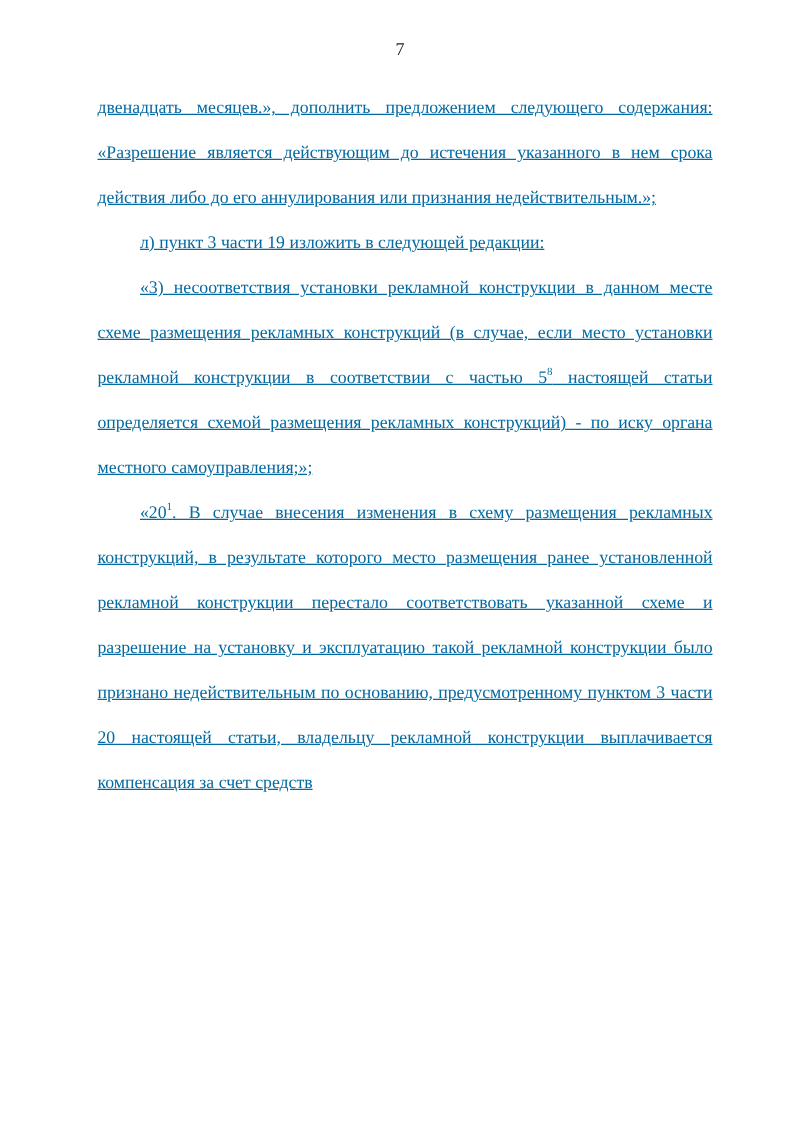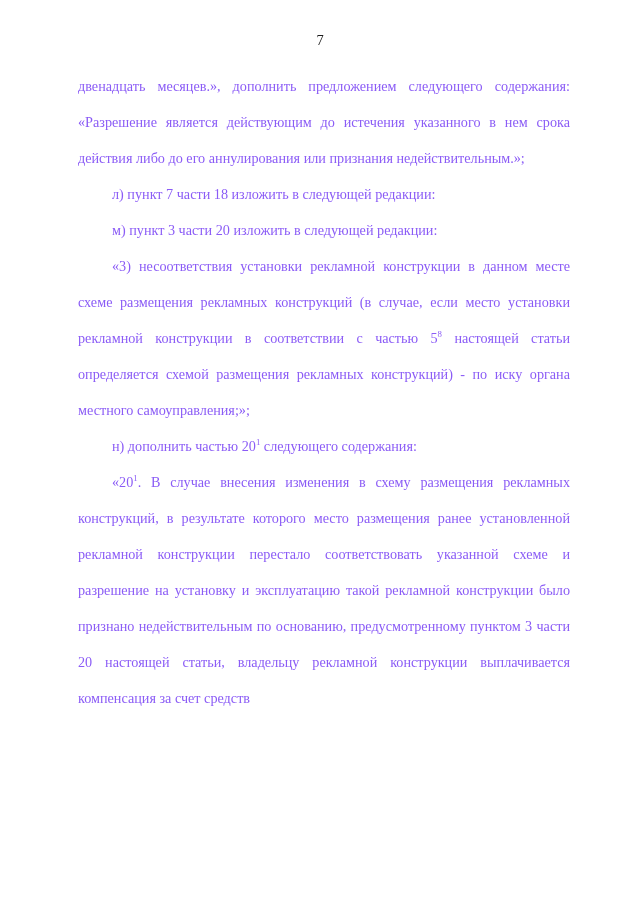--- a/index.html
+++ b/index.html
@@ -37,41 +37,40 @@
     left: 78px;
     top: 68px;
     width: 492px;
   }
   p.para {
     margin: 0 0 0 0;
     font-size: 14.2px;
     line-height: 36px;
     text-align: justify;
     text-justify: inter-word;
-    color: #8b5cf6;
+    color: #0369a1;
     hyphens: none;
+    text-decoration: underline;
   }
   p.para.indent {
     text-indent: 34px;
   }
   sup {
     font-size: 0.62em;
     vertical-align: super;
     line-height: 0;
   }
 </style>
 </head>
 <body>
 
 <div class="page">
 
   <div class="page-number">7</div>
 
   <div class="content">
     <p class="para">двенадцать месяцев.», дополнить предложением следующего содержания: «Разрешение является действующим до истечения указанного в нем срока действия либо до его аннулирования или признания недействительным.»;</p>
-    <p class="para indent">л) пункт 7 части 18 изложить в следующей редакции:</p>
-    <p class="para indent">м) пункт 3 части 20 изложить в следующей редакции:</p>
+    <p class="para indent">л) пункт 3 части 19 изложить в следующей редакции:</p>
     <p class="para indent">«3) несоответствия установки рекламной конструкции в данном месте схеме размещения рекламных конструкций (в случае, если место установки рекламной конструкции в соответствии с частью 5<sup>8</sup> настоящей статьи определяется схемой размещения рекламных конструкций) - по иску органа местного самоуправления;»;</p>
-    <p class="para indent">н) дополнить частью 20<sup>1</sup> следующего содержания:</p>
     <p class="para indent">«20<sup>1</sup>. В случае внесения изменения в схему размещения рекламных конструкций, в результате которого место размещения ранее установленной рекламной конструкции перестало соответствовать указанной схеме и разрешение на установку и эксплуатацию такой рекламной конструкции было признано недействительным по основанию, предусмотренному пунктом 3 части 20 настоящей статьи, владельцу рекламной конструкции выплачивается компенсация за счет средств</p>
   </div>
 
 </div>
 
 </body></html>

